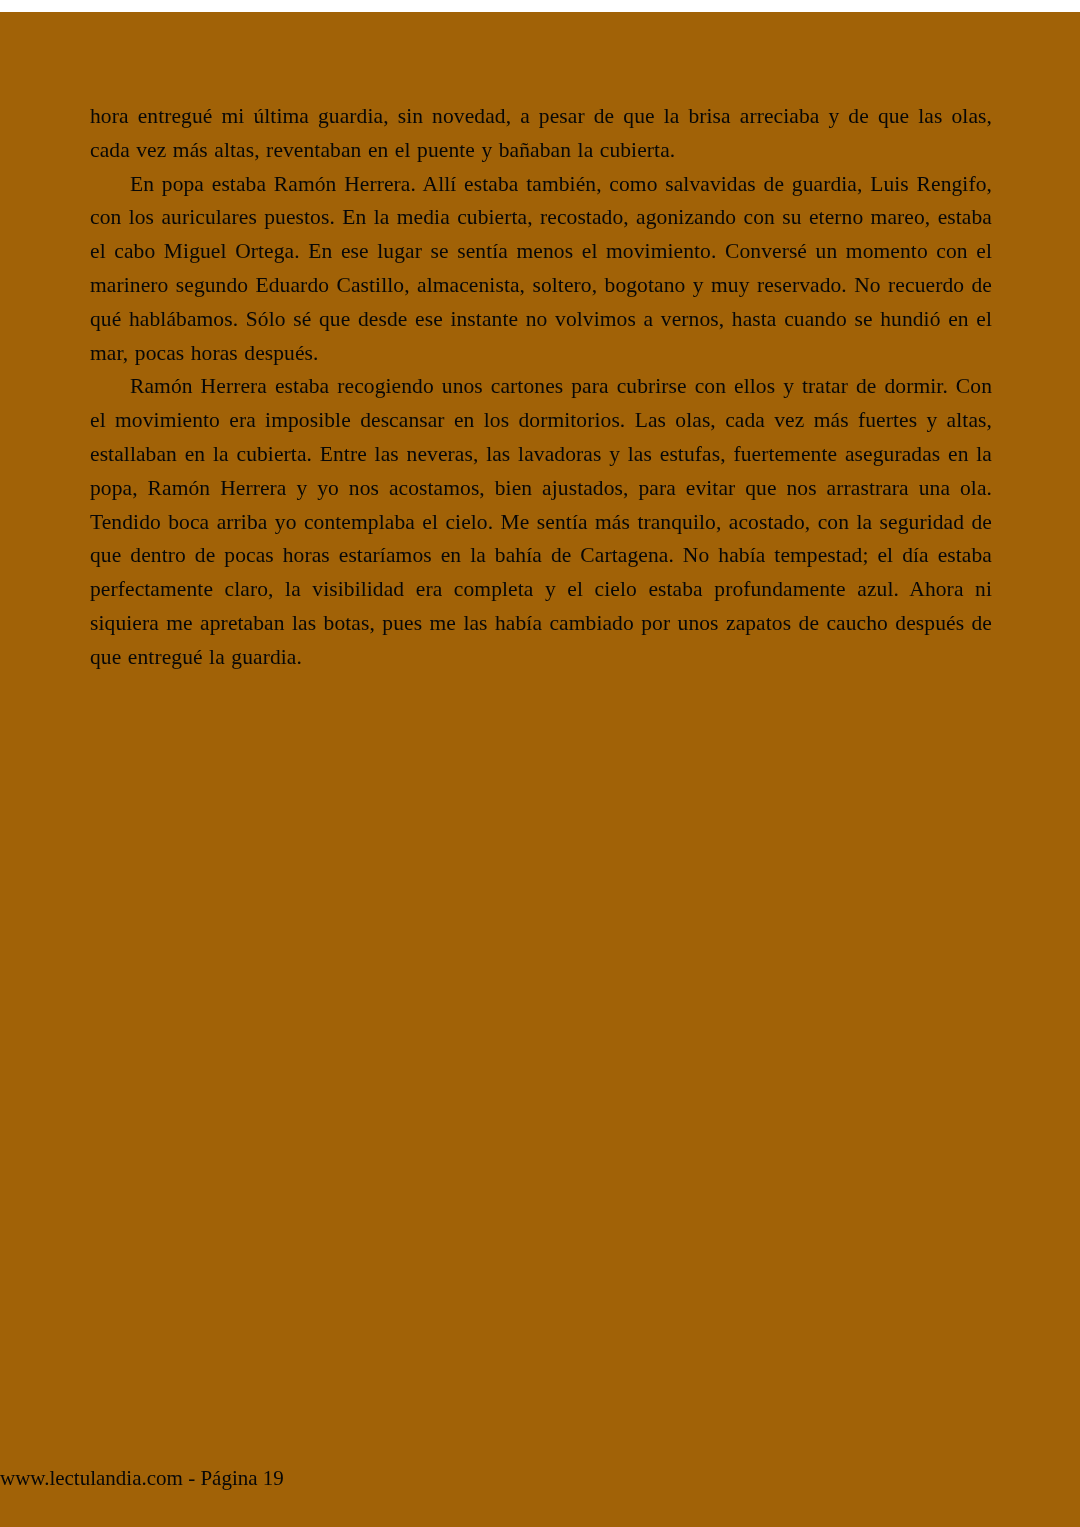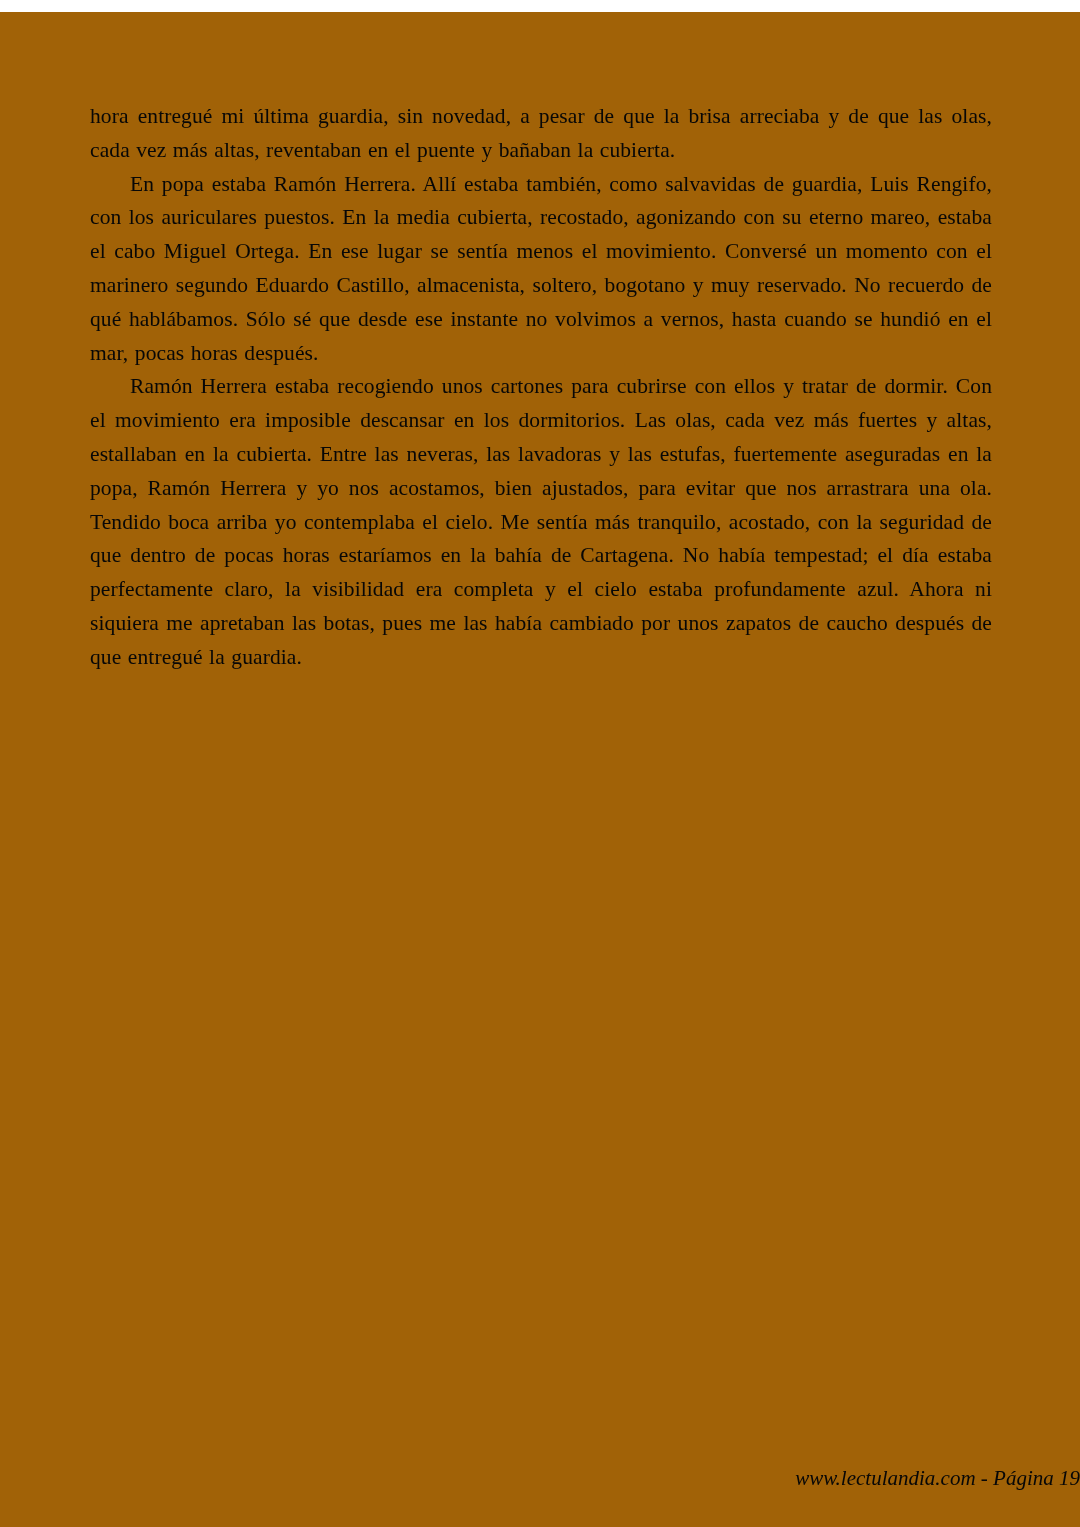--- a/index.html
+++ b/index.html
@@ -33,25 +33,24 @@
     word-spacing: 1px;
   }
   .text-block p.no-indent {
     text-indent: 0;
   }
   .page-footer {
     position: absolute;
     left: 0;
     right: 0;
     bottom: 47px;
-    text-align: right;
+    text-align: left;
     font-size: 21px;
     line-height: 28px;
     color: #070707;
-    font-style: italic;
   }
 </style>
 </head>
 <body>
 
 <div class="page">
 
   <div class="text-block">
     <p class="no-indent">hora entregué mi última guardia, sin novedad, a pesar de que la brisa arreciaba y de que las olas, cada vez más altas, reventaban en el puente y bañaban la cubierta.</p>
     <p>En popa estaba Ramón Herrera. Allí estaba también, como salvavidas de guardia, Luis Rengifo, con los auriculares puestos. En la media cubierta, recostado, agonizando con su eterno mareo, estaba el cabo Miguel Ortega. En ese lugar se sentía menos el movimiento. Conversé un momento con el marinero segundo Eduardo Castillo, almacenista, soltero, bogotano y muy reservado. No recuerdo de qué hablábamos. Sólo sé que desde ese instante no volvimos a vernos, hasta cuando se hundió en el mar, pocas horas después.</p>

